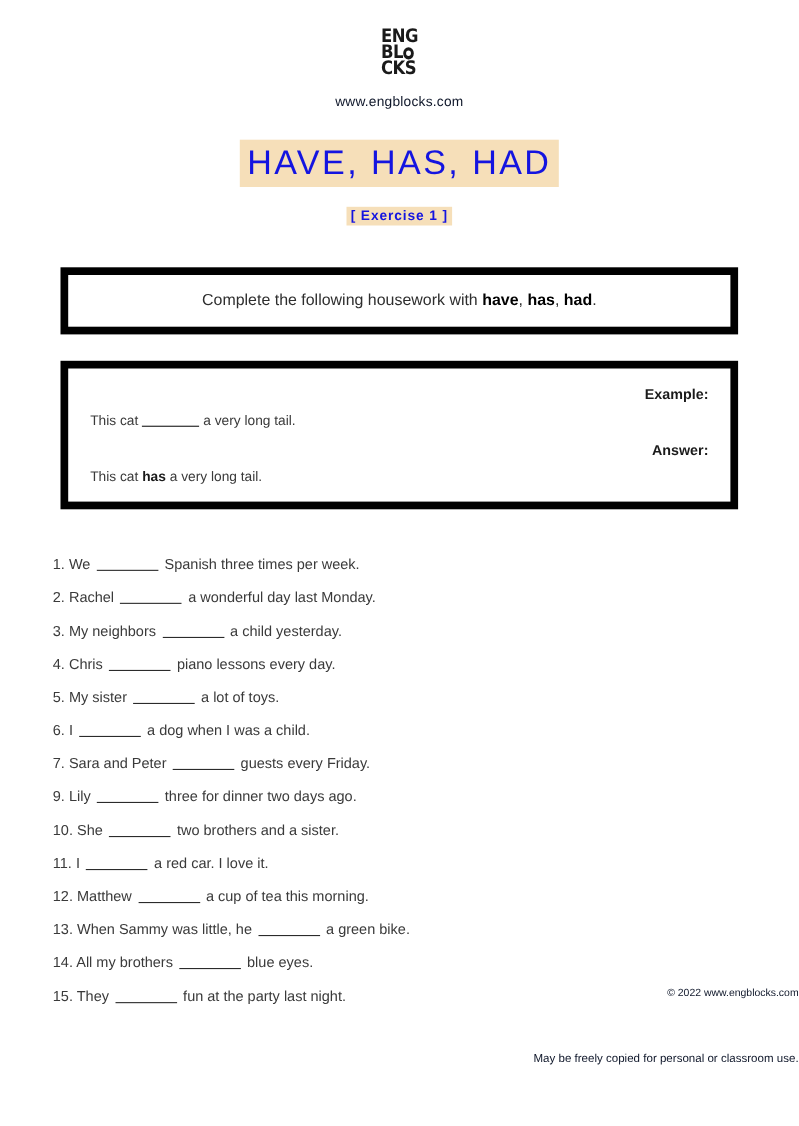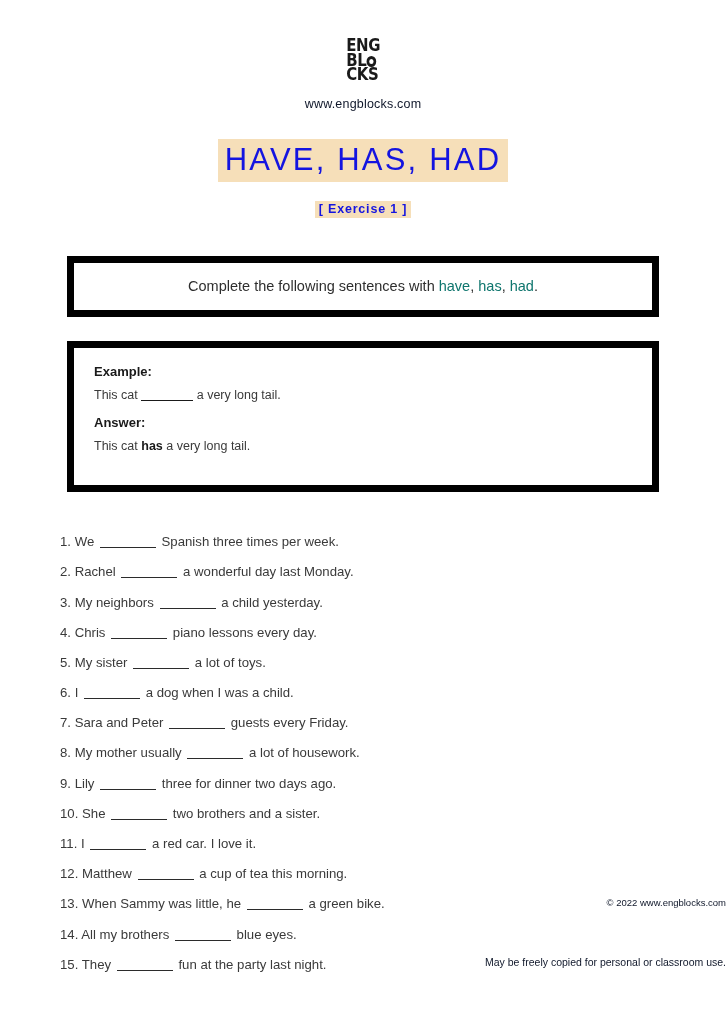--- a/index.html
+++ b/index.html
@@ -13,21 +13,21 @@
     font-family: "Liberation Sans", sans-serif;
     color: #333333;
     position: relative;
     overflow: hidden;
   }
 
   .page {
     width: 726px;
     height: 1024px;
     box-sizing: border-box;
-    padding: 12px;
+    padding: 0;
     position: relative;
   }
 
   
   .header {
     text-align: center;
     padding-top: 26px;
   }
   .logo {
     display: inline-block;
@@ -97,38 +97,39 @@
   }
   .instruction-box {
     margin-top: 38px;
     padding: 15px 18px 16px 18px;
     text-align: center;
   }
   .instruction-text {
     font-size: 14.5px;
     color: #2e2e2e;
   }
-  .instruction-text b { font-weight: normal; color: #0f766e; }
+  .instruction-text b { font-weight: bold; color: #000000; }
 
   .example-box {
     margin-top: 24px;
     padding: 16px 20px 16px 20px;
   }
   .ex-label {
     font-size: 13px;
     font-weight: bold;
     color: #1a1a1a;
     margin-bottom: 9px;
+    text-align: right;
   }
   .ex-line {
     font-size: 12.5px;
     color: #3a3a3a;
     margin-bottom: 13px;
   }
-  .ex-line:last-child { margin-bottom: 16px; }
+  .ex-line:last-child { margin-bottom: 0; }
   .ex-line b { color: #1a1a1a; font-weight: bold; }
 
   .blank {
     display: inline-block;
     border-bottom: 1.6px solid #1a1a1a;
     vertical-align: -2px;
   }
   .blank-sm { width: 52px; }
 
   
@@ -178,39 +179,38 @@
   </div>
 
   <div class="title-wrap">
     <span class="title">HAVE, HAS, HAD</span>
   </div>
   <div class="subtitle-wrap">
     <span class="subtitle">[ Exercise 1 ]</span>
   </div>
 
   <div class="box instruction-box">
-    <div class="instruction-text"><span>Complete the following sentences with </span><b>have</b><span>, </span><b>has</b><span>, </span><b>had</b><span>.</span></div>
+    <div class="instruction-text"><span>Complete the following housework with </span><b>have</b><span>, </span><b>has</b><span>, </span><b>had</b><span>.</span></div>
   </div>
 
   <div class="box example-box">
     <div class="ex-label">Example:</div>
     <div class="ex-line"><span>This cat </span><span class="blank blank-sm"></span><span> a very long tail.</span></div>
     <div class="ex-label">Answer:</div>
     <div class="ex-line"><span>This cat </span><b>has</b><span> a very long tail.</span></div>
   </div>
 
   <ol class="questions" id="questions-list">
       <li class="q-item"><span>1.</span> <span>We</span> <span class="q-blank"></span> <span>Spanish three times per week.</span></li>
       <li class="q-item"><span>2.</span> <span>Rachel</span> <span class="q-blank"></span> <span>a wonderful day last Monday.</span></li>
       <li class="q-item"><span>3.</span> <span>My neighbors</span> <span class="q-blank"></span> <span>a child yesterday.</span></li>
       <li class="q-item"><span>4.</span> <span>Chris</span> <span class="q-blank"></span> <span>piano lessons every day.</span></li>
       <li class="q-item"><span>5.</span> <span>My sister</span> <span class="q-blank"></span> <span>a lot of toys.</span></li>
       <li class="q-item"><span>6.</span> <span>I</span> <span class="q-blank"></span> <span>a dog when I was a child.</span></li>
       <li class="q-item"><span>7.</span> <span>Sara and Peter</span> <span class="q-blank"></span> <span>guests every Friday.</span></li>
-      <li class="q-item"><span>8.</span> <span>My mother usually</span> <span class="q-blank"></span> <span>a lot of housework.</span></li>
       <li class="q-item"><span>9.</span> <span>Lily</span> <span class="q-blank"></span> <span>three for dinner two days ago.</span></li>
       <li class="q-item"><span>10.</span> <span>She</span> <span class="q-blank"></span> <span>two brothers and a sister.</span></li>
       <li class="q-item"><span>11.</span> <span>I</span> <span class="q-blank"></span> <span>a red car. I love it.</span></li>
       <li class="q-item"><span>12.</span> <span>Matthew</span> <span class="q-blank"></span> <span>a cup of tea this morning.</span></li>
       <li class="q-item"><span>13.</span> <span>When Sammy was little, he</span> <span class="q-blank"></span> <span>a green bike.</span></li>
       <li class="q-item"><span>14.</span> <span>All my brothers</span> <span class="q-blank"></span> <span>blue eyes.</span></li>
       <li class="q-item"><span>15.</span> <span>They</span> <span class="q-blank"></span> <span>fun at the party last night.</span></li>
     </ol>
 
   <div class="footer">

